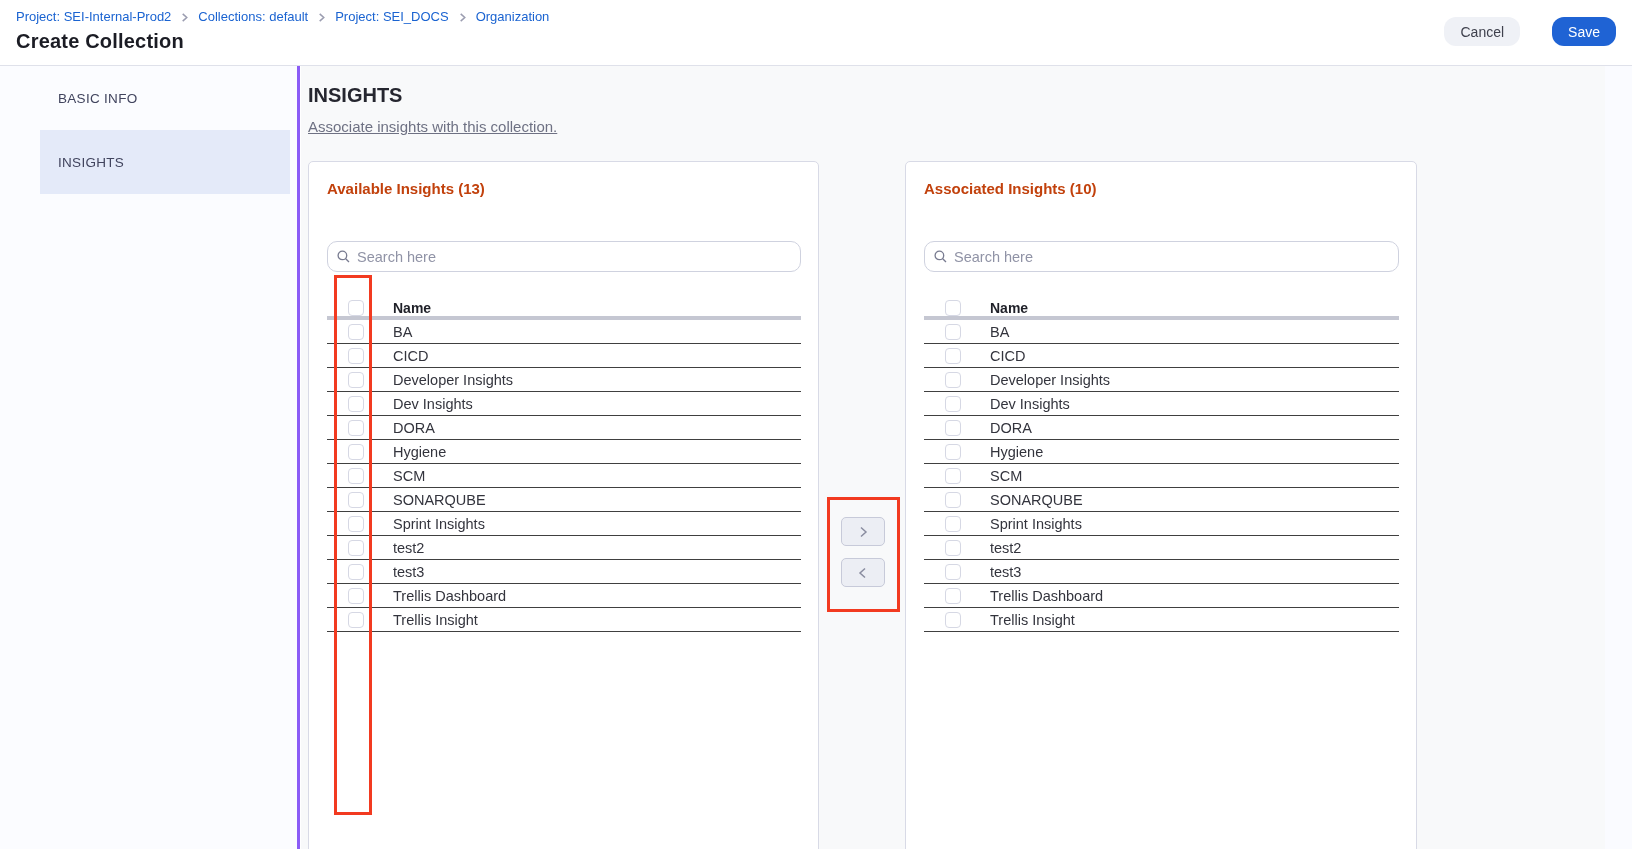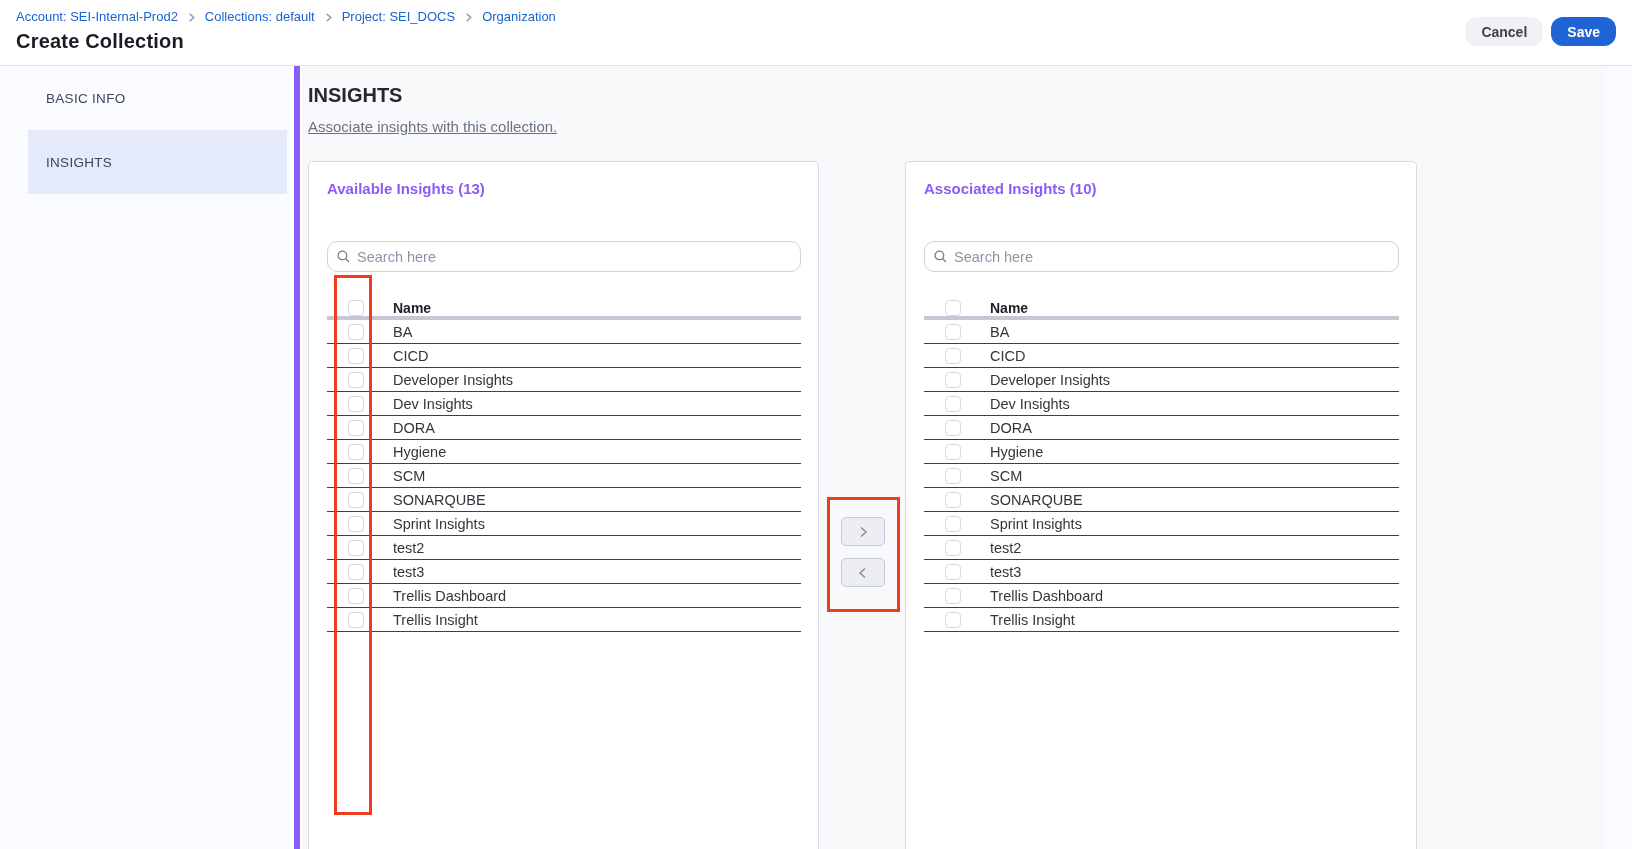--- a/index.html
+++ b/index.html
@@ -9,41 +9,41 @@
 
   
   header { position:absolute; left:0; top:0; width:1632px; height:66px; background:#fff;
            border-bottom:1px solid var(--header-border); z-index:5; }
   .crumbs { position:absolute; left:16px; top:9px; font-size:13px; display:flex; align-items:center; gap:9px; }
   .crumb { color:var(--link-blue); text-decoration:none; cursor:pointer; }
   .crumb-sep { display:inline-flex; align-items:center; margin-top:1px; }
   h1 { position:absolute; left:16px; top:30px; font-size:20px; font-weight:700; color:#1b1c24; letter-spacing:.2px; }
   .header-actions { position:absolute; right:16px; top:17px; display:flex; gap:8px; }
   .btn { height:29px; border:none; border-radius:12px; font-family:inherit; font-size:14px;
-         font-weight:700; cursor:pointer; padding:0 16px; }
+         font-weight:400; cursor:pointer; padding:0 16px; }
   .btn-cancel { background:#eff1f6; color:#3f414d; }
-  .btn-save   { background:var(--accent-blue); color:#fff; }
+  .btn-save   { background:var(--accent-blue); color:#fff;margin-left:24px; }
 
   
   nav#sidebar { position:absolute; left:0; top:66px; width:300px; height:783px;
-                background:#fbfcff; border-right:6px solid #8b5cf6; }
+                background:#fbfcff; border-right:3px solid #8b5cf6;padding-left:12px; }
   .side-item { height:64px; display:flex; align-items:center; padding-left:18px;
                margin:0 7px 0 28px; font-size:13.5px; letter-spacing:.3px; color:#41445e; cursor:pointer; }
   .side-item.active { background:var(--selected-bg); }
 
   
   main { position:absolute; left:301px; top:66px; width:1331px; height:783px; background:#f8f9fa; }
   .heading    { position:absolute; left:7px;  top:18px; font-size:20px; font-weight:600; color:#25262f; }
   .subheading { position:absolute; left:7px;  top:52px; font-size:15px; color:#6e7183;text-decoration:underline; }
 
   .card { position:absolute; top:95px; width:511px; height:720px; background:#fff;
           border:1px solid #d8dae6; border-radius:5px; }
   .card-left  { left:7px; }
   .card-right { left:604px; width:512px; }
-  .card-title { position:absolute; left:18px; top:18px; font-size:15px; font-weight:600; color:#8b5cf6; }
+  .card-title { position:absolute; left:18px; top:18px; font-size:15px; font-weight:600; color:#c2410c; }
 
   .search { position:absolute; left:18px; top:79px; right:17px; height:31px;
             border:1px solid #cfd2df; border-radius:10px; background:#fff;
             display:flex; align-items:center; padding:0 9px; gap:7px; }
   .search input { border:none; outline:none; flex:1; font-family:inherit; font-size:14.5px; color:#33343d; background:transparent; }
   .search input::placeholder { color:#9093a6; }
 
   .thead { position:absolute; left:18px; top:111px; right:17px; height:43px; display:flex; align-items:flex-end; }
   .colname { font-size:14px; font-weight:700; color:#1f2028; }
   .thickline { position:absolute; left:18px; top:154px; right:17px; height:4px; background:#c5c7d2; }
@@ -72,21 +72,21 @@
   
   .gutter { position:absolute; left:1605px; top:66px; width:27px; height:783px; background:#fafbff; }
 </style>
 </head>
 <body>
 
 <div id="app">
 
   <header>
     <div class="crumbs" id="breadcrumb">
-        <a class="crumb">Account: SEI-Internal-Prod2</a>
+        <a class="crumb">Project: SEI-Internal-Prod2</a>
         <span class="crumb-sep">
           <svg width="9" height="9" viewBox="0 0 10 10">
             <polyline points="3,1 7.5,5 3,9" fill="none" stroke="#9b9db0" stroke-width="1.7"></polyline>
           </svg>
         </span>
         <a class="crumb">Collections: default</a>
         <span class="crumb-sep">
           <svg width="9" height="9" viewBox="0 0 10 10">
             <polyline points="3,1 7.5,5 3,9" fill="none" stroke="#9b9db0" stroke-width="1.7"></polyline>
           </svg>

